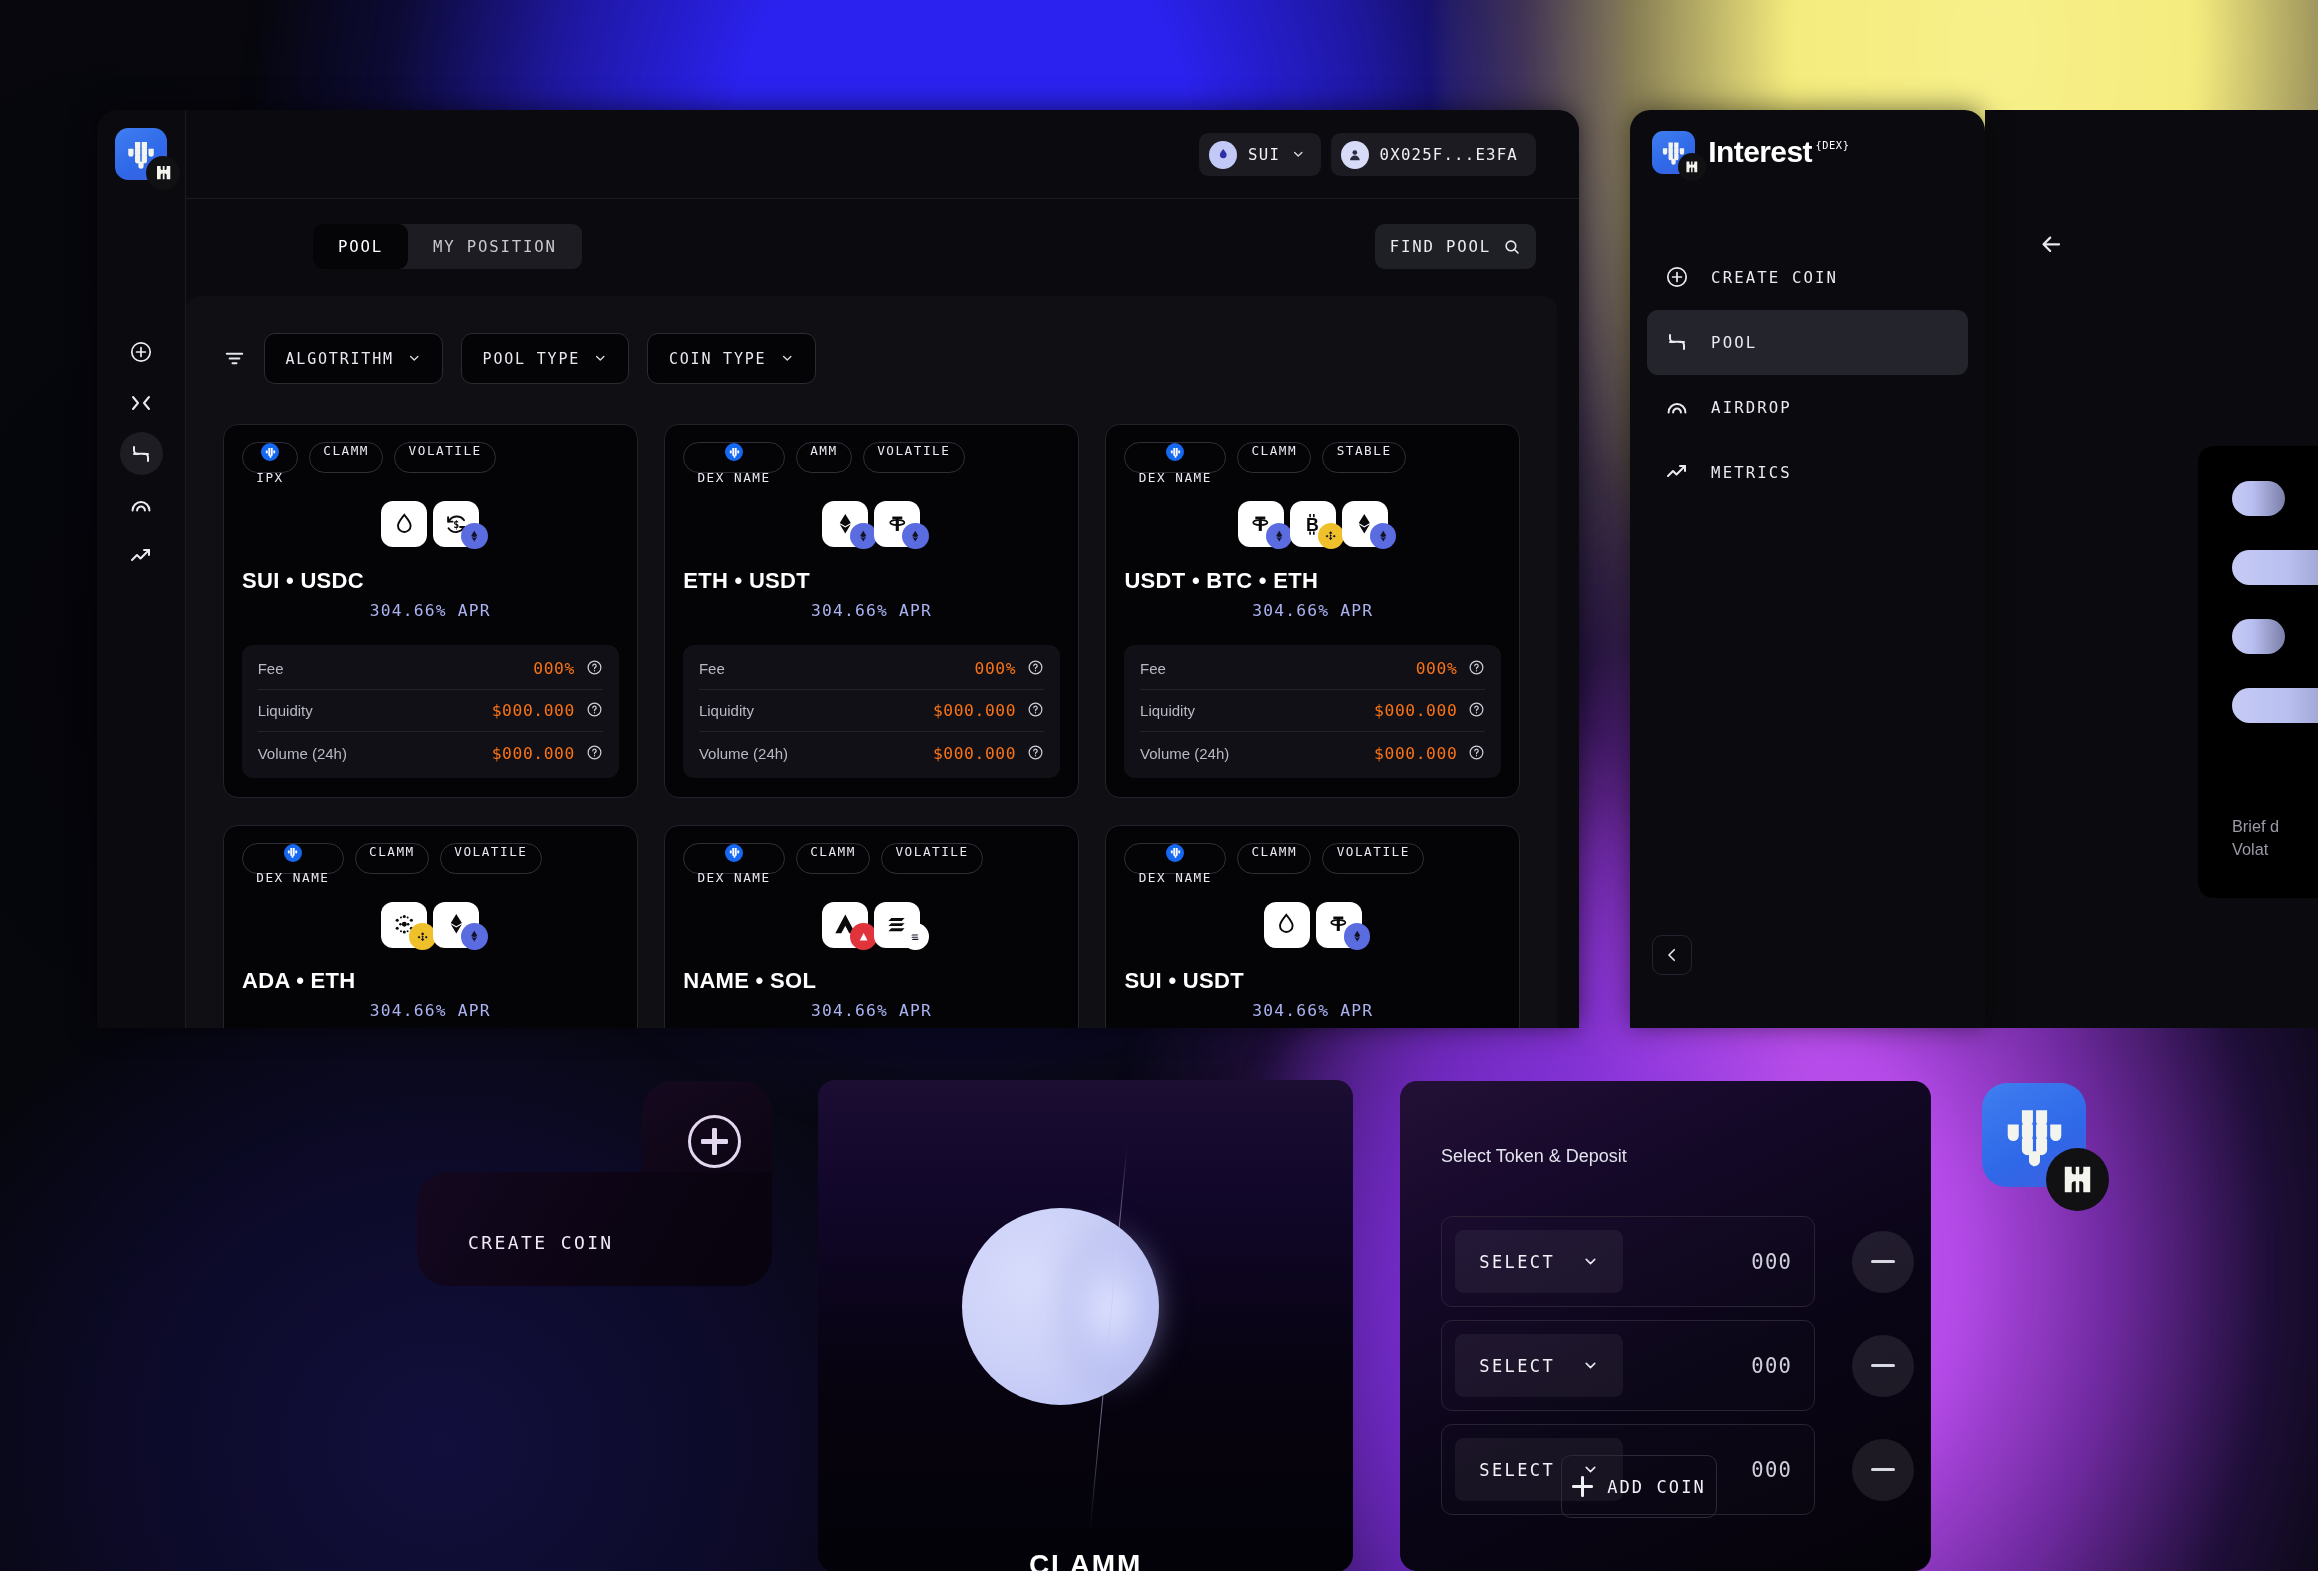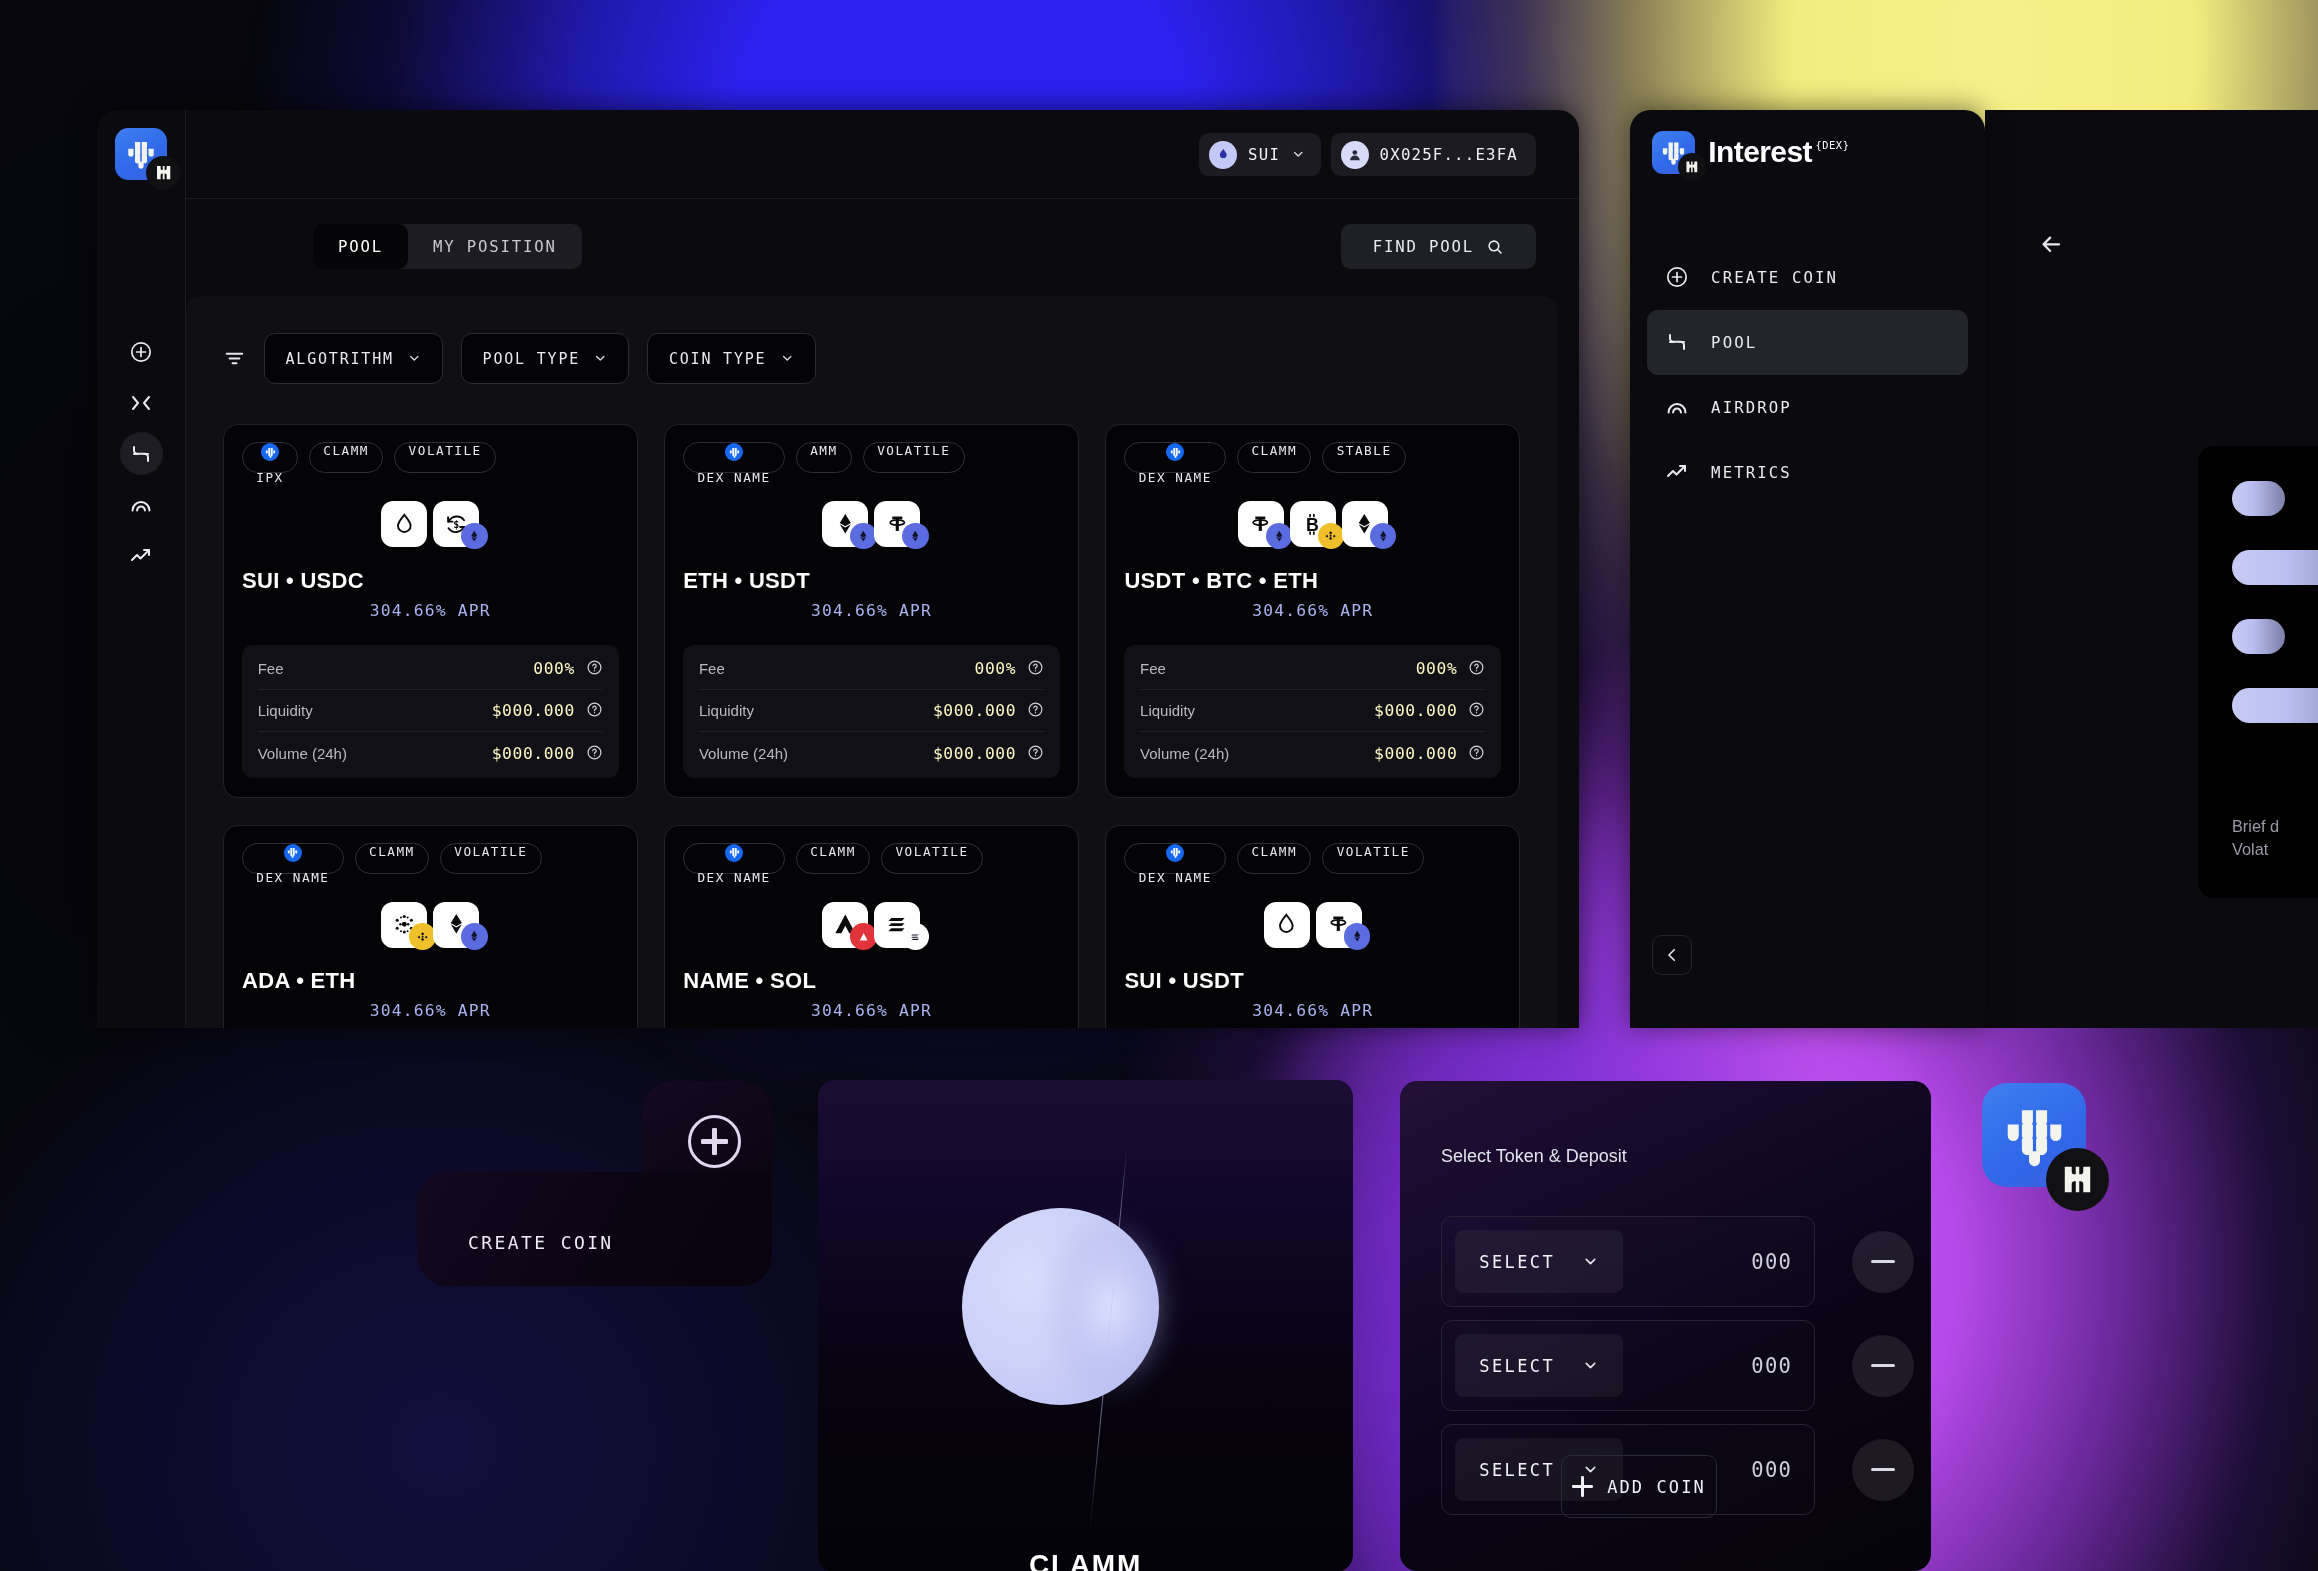--- a/index.html
+++ b/index.html
@@ -89,21 +89,21 @@
     height:45px; align-items:center;
   }
   .tab {
     height:45px; display:flex; align-items:center; padding:0 25px;
     border-radius:9.7px; font-size:15.7px; letter-spacing:1.8px; color:#c8c8d0;
   }
   .tab.active { background:#050507; color:#fff; }
 
   #find-pool {
     position:absolute; right:43px; top:25px; height:45px;
-    display:flex; align-items:center; gap:12px; padding:0 32px;
+    display:flex; align-items:center; gap:12px; padding:0 15px;
     background:#1f1f26; border-radius:9.7px; color:#eaeaf2;
     font-size:15.7px; letter-spacing:1.8px;
   }
 
   
   #pool-body {
     position:absolute; left:0; top:97px; right:22px; bottom:0;
     background:#0f0f14; border-radius:14.5px 14.5px 0 0; overflow:hidden;
   }
   #filters { position:absolute; left:37px; top:37px; display:flex; align-items:center; gap:18px; }
@@ -154,21 +154,21 @@
   .stats {
     margin-top:25px; background:#101016; border-radius:11px; padding:3.6px 15.7px;
   }
   .stat {
     display:flex; align-items:center; justify-content:space-between;
     height:42px; border-bottom:0.6px solid #22222a;
   }
   .stat:last-child { border-bottom:none; }
   .stat .k { font-size:15px; color:#b9b9c6; }
   .stat .rt { display:flex; align-items:center; gap:11px; }
-  .stat .v { font-size:16.3px; color:#fef9c3; letter-spacing:0.6px; }
+  .stat .v { font-size:16.3px; color:#f97316; letter-spacing:0.6px; }
 
   
   #side {
     left:1630px; top:110px; width:355px; height:918px;
     border-radius:20.5px 20.5px 0 0; background:#0b0b0f; overflow:hidden;
     box-shadow:0 -1.2px 26.6px rgba(0,0,0,.5);
   }
   #side-head { display:flex; align-items:center; gap:13.3px; padding:20.5px 0 0 22px; }
   .brand-logo { position:relative; width:43px; height:43px; }
   .brand-logo .logo-sq { width:43px; height:43px; border-radius:11px; }

